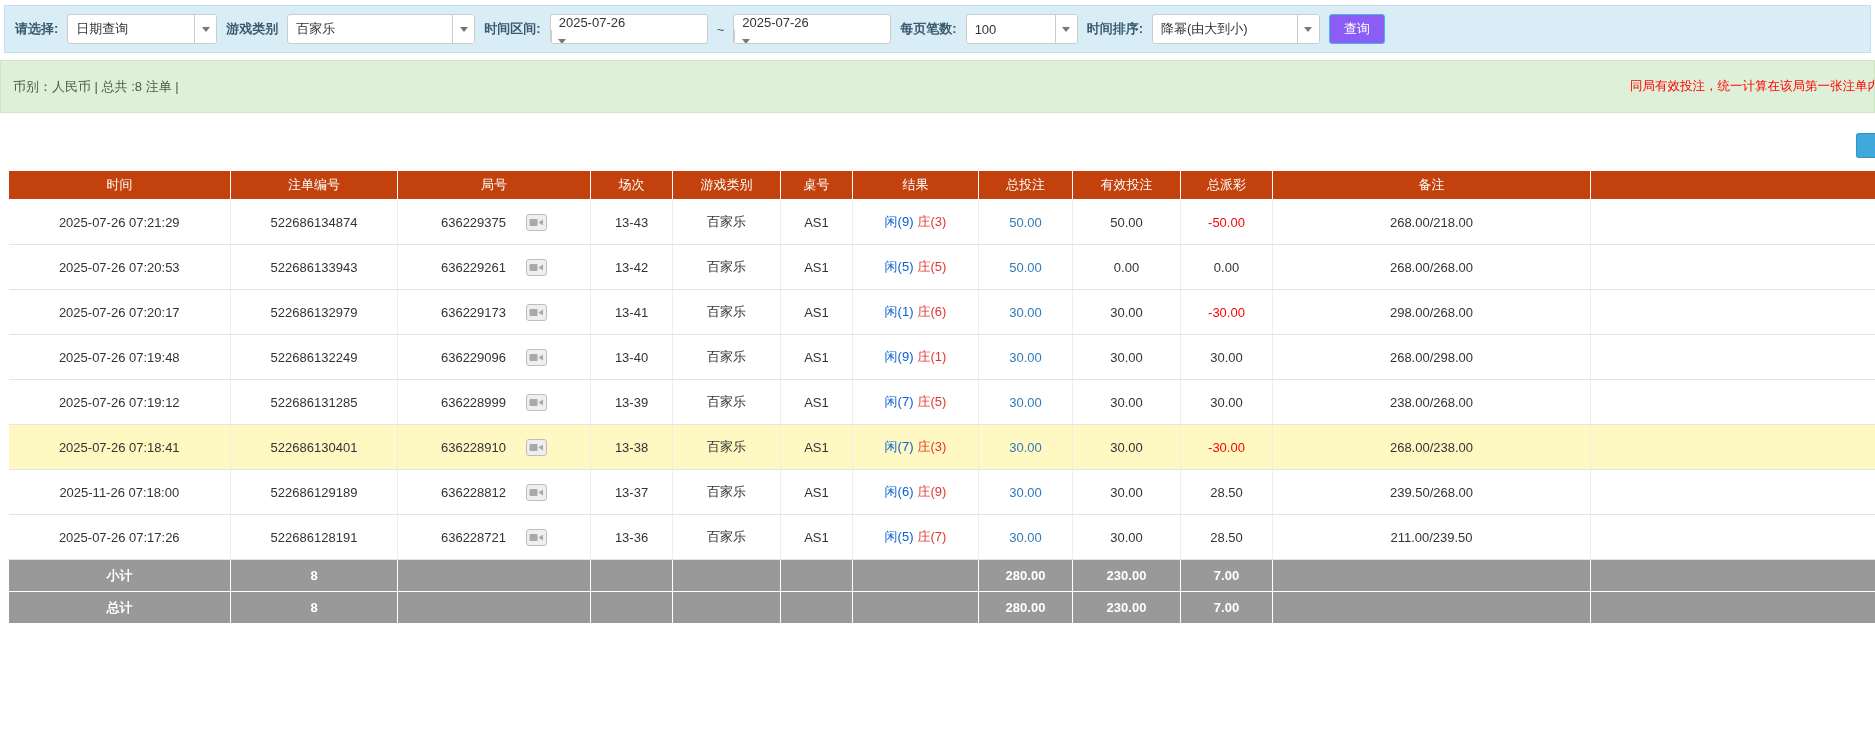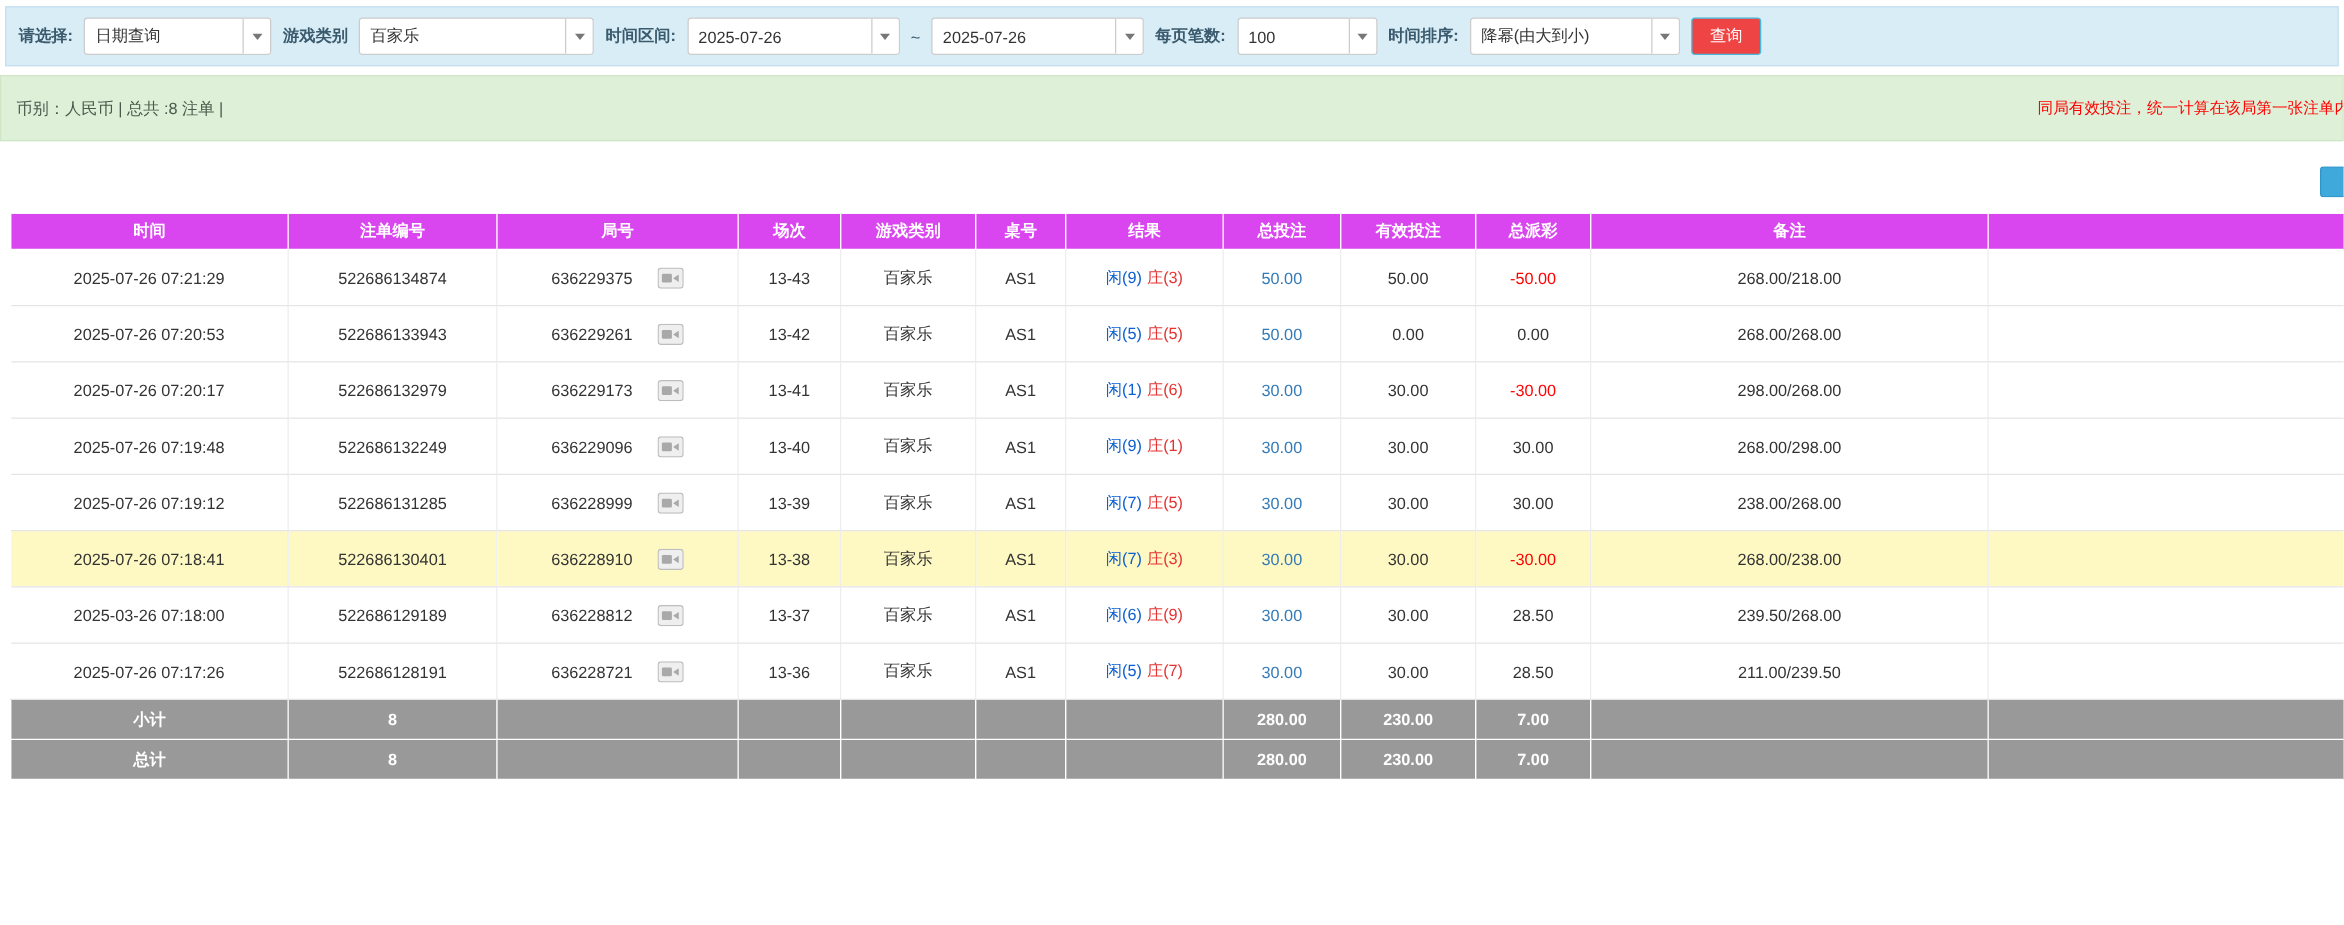--- a/index.html
+++ b/index.html
@@ -32,26 +32,26 @@
     border: none; outline: none; width: 100%; height: 100%;
     padding: 0 8px; font-size: 13px; color: #333; font-family: inherit; background: transparent;
   }
   .caret-btn {
     width: 22px; border-left: 1px solid #ccc; background: #fff;
     display: flex; align-items: center; justify-content: center; cursor: pointer; flex: 0 0 22px;
   }
   .caret { width: 0; height: 0; border-left: 4px solid transparent; border-right: 4px solid transparent; border-top: 5px solid #777; }
   .w-query { width: 150px; }
   .w-game  { width: 188px; }
-  .w-date  { width: 170px; }
+  .w-date  { width: 158px; flex-direction: column; }
   .w-page  { width: 112px; gap: 44px; }
   .w-sort  { width: 168px; }
   .tilde { color: #3a5a6d; }
   .search-btn {
-    height: 30px; padding: 0 14px; background: #ef4444; border: 1px solid #46b8da;
+    height: 30px; padding: 0 14px; background: #8b5cf6; border: 1px solid #46b8da;
     color: #fff; border-radius: 3px; font-size: 13px; cursor: pointer; font-family: Liberation Mono, monospace;
   }
 
   
   .info-bar {
     position: absolute; left: 0; right: 0; top: 60px; height: 53px;
     background: #dff0d8; border: 1px solid #d0e6c4;
     display: flex; align-items: center; justify-content: space-between;
     padding: 0 0 0 12px; overflow: hidden;
   }
@@ -62,21 +62,21 @@
   .partial-btn {
     position: absolute; top: 133px; right: 0; width: 19px; height: 25px;
     background: #40a9dc; border: 1px solid #2f94c8; border-right: none;
     border-radius: 3px 0 0 3px; cursor: pointer;
   }
 
   
   .table-wrap { position: absolute; left: 8px; top: 170px; width: 1867px; overflow: hidden; }
   table { border-collapse: collapse; table-layout: fixed; width: 1890px; background: #fff; }
   thead th {
-    background: #d946ef; color: #fff; font-weight: bold; font-size: 13px;
+    background: #c2410c; color: #fff; font-weight: normal; font-size: 13px;
     height: 29px; text-align: center; border: 1px solid #fff; padding: 0 4px;
   }
   tbody td {
     height: 45px; text-align: center; font-size: 13px; color: #333;
     border-bottom: 1px solid #e5e5e5; border-right: 1px solid #ededed;
     background: #fff; padding: 0 4px; white-space: nowrap; overflow: hidden;
   }
   tbody tr.hl td { background: #fef9c3; }
   tfoot td {
     height: 32px; background: #999; color: #fff; font-weight: bold;
@@ -322,21 +322,21 @@
           <td>百家乐</td>
           <td>AS1</td>
           <td><span class="res-player">闲(7)</span><span class="res-banker">庄(3)</span></td>
           <td class="blue">30.00</td>
           <td>30.00</td>
           <td class="red">-30.00</td>
           <td>268.00/238.00</td>
           <td></td>
         </tr>
         <tr>
-          <td>2025-03-26 07:18:00</td>
+          <td>2025-11-26 07:18:00</td>
           <td>522686129189</td>
           <td><span class="round-cell-inner">
               <span>636228812</span>
               <span class="replay-icon">
                 <svg width="21" height="17" viewBox="0 0 21 17">
                   <rect x="0.5" y="0.5" width="20" height="16" rx="2.5" fill="#efefef" stroke="#bdbdbd"></rect>
                   <rect x="3.5" y="5" width="8" height="7" rx="1" fill="#a9a9a9"></rect>
                   <path d="M12.5 8.5 L17 5.5 V11.5 Z" fill="#a9a9a9"></path>
                 </svg>
               </span>

